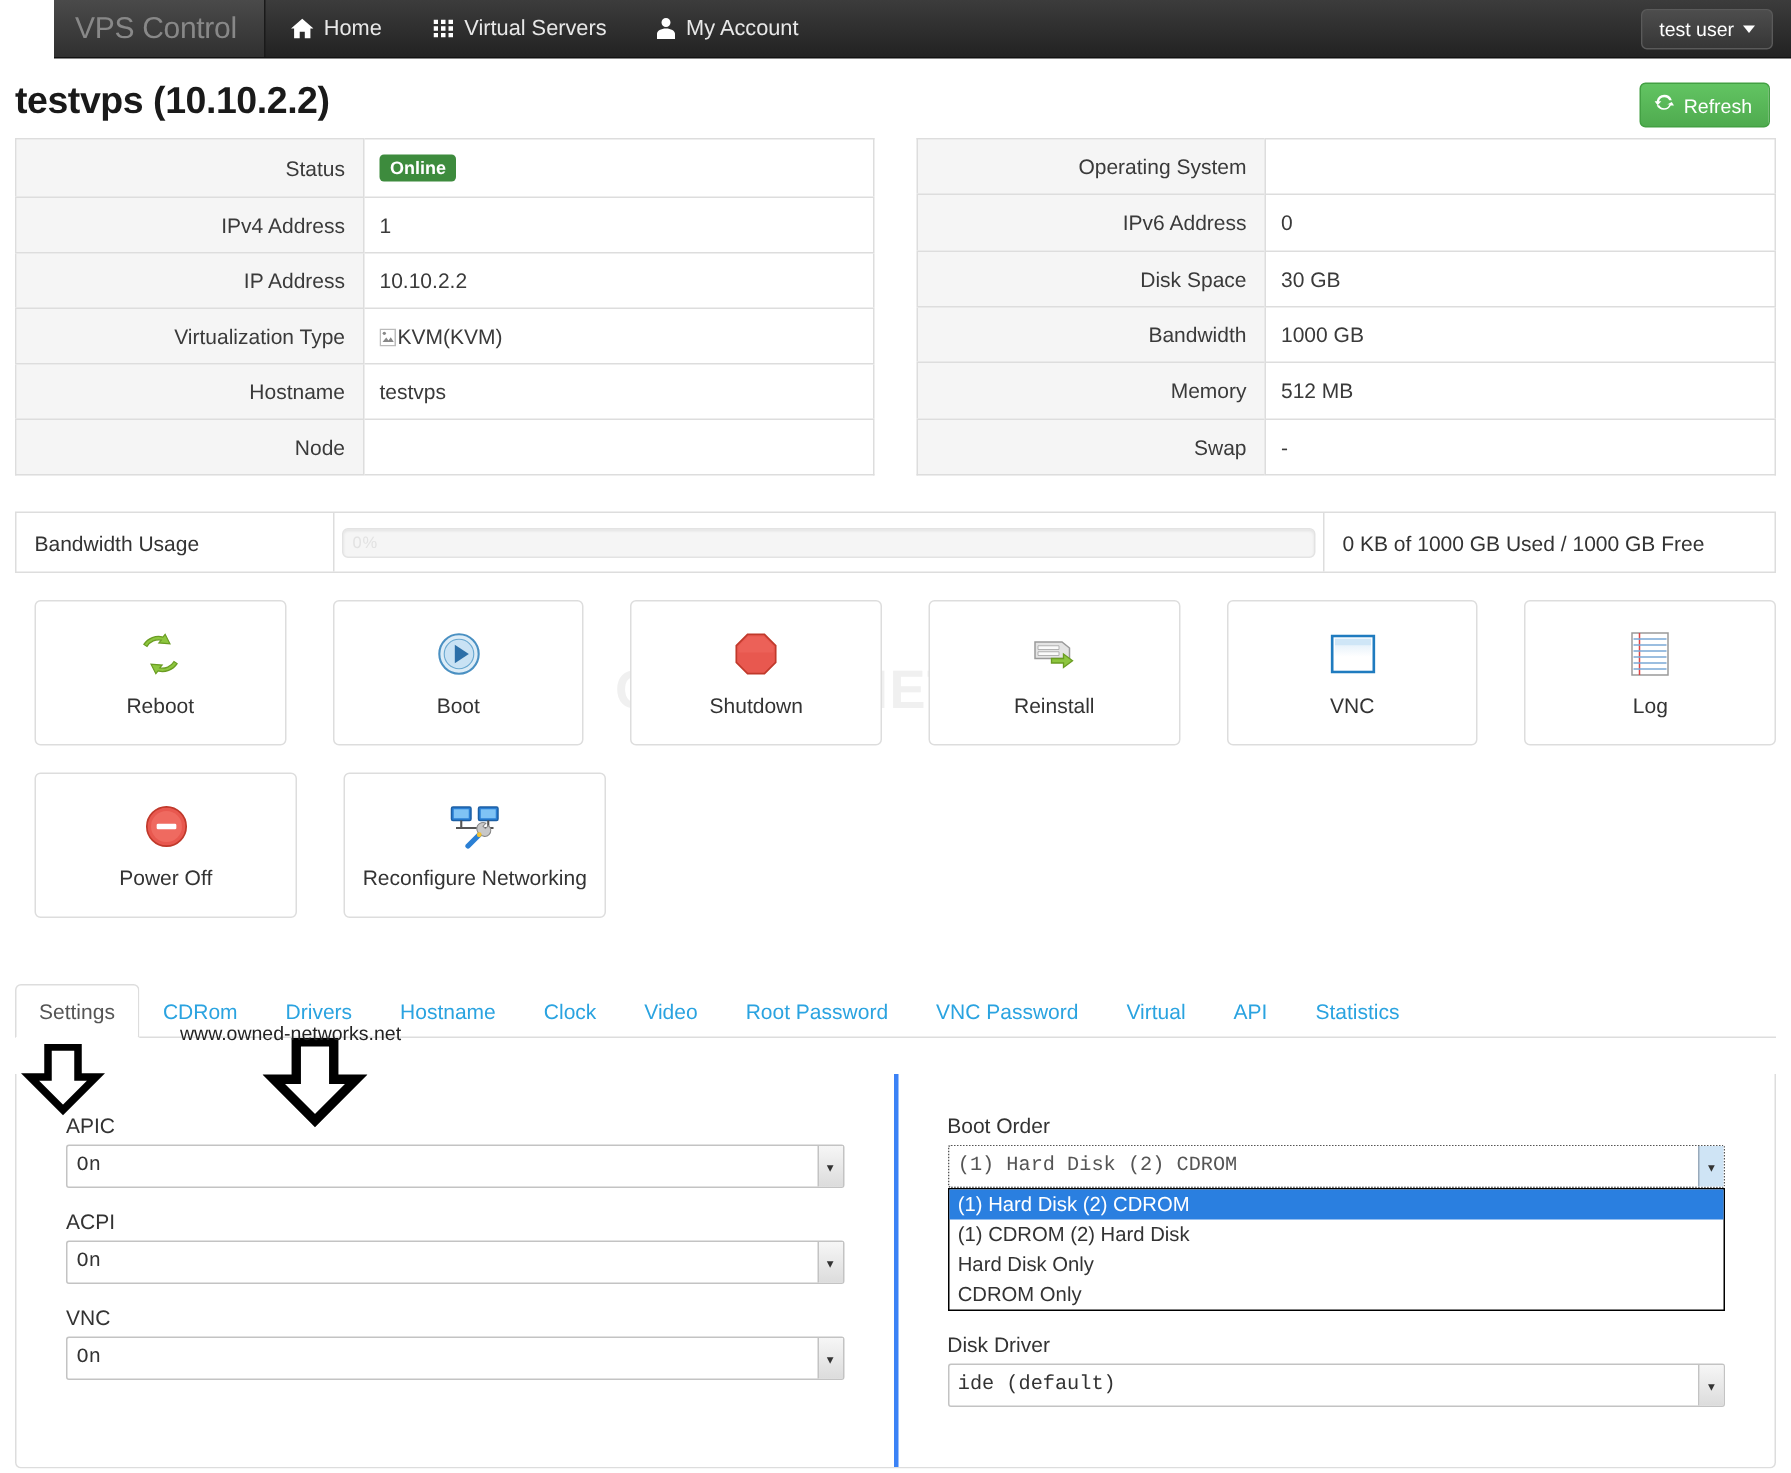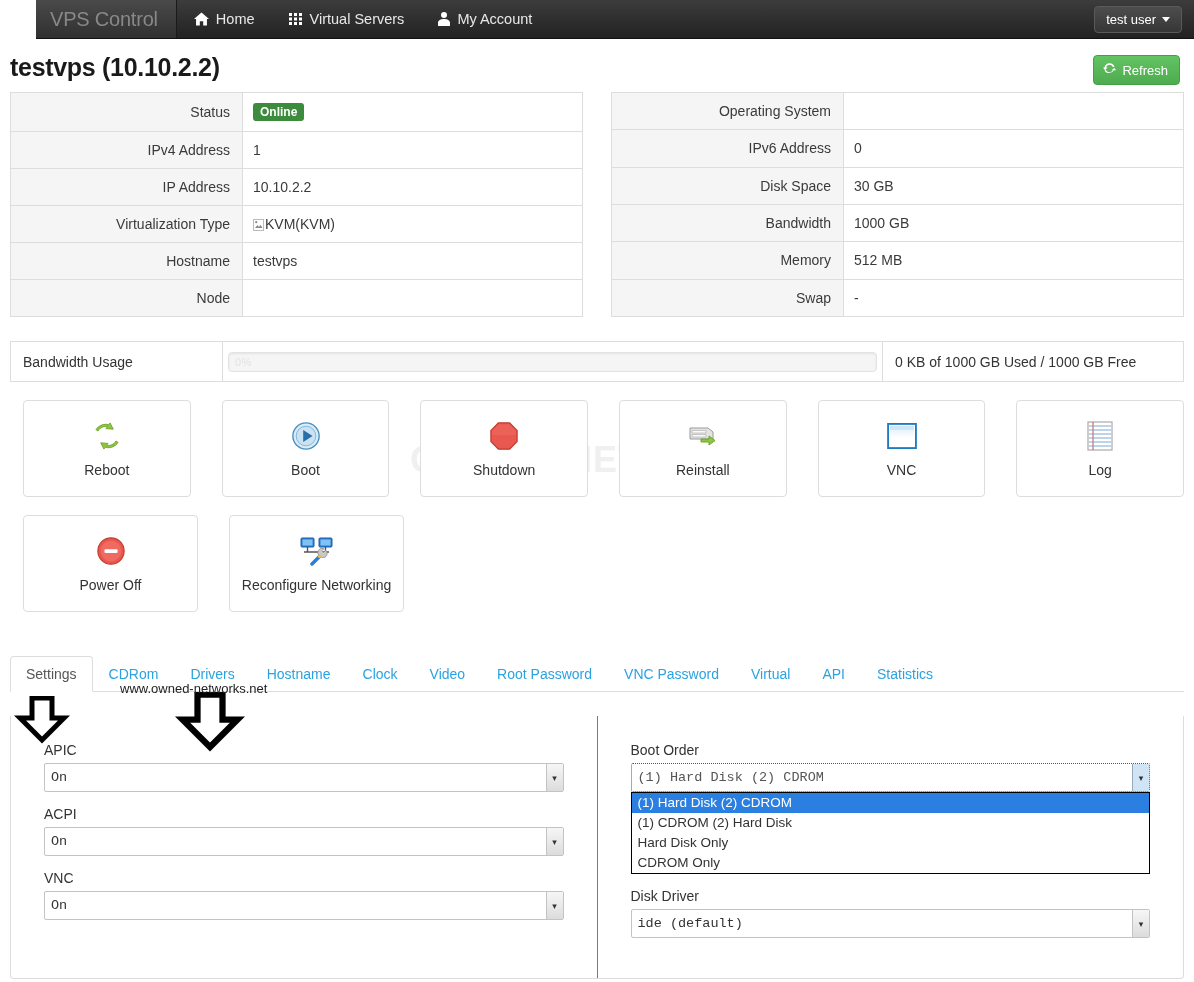--- a/index.html
+++ b/index.html
@@ -258,21 +258,21 @@
     margin-top: 24px;
     display: flex;
     min-height: 210px;
     position: relative;
     z-index: 1;
   }
   .panel-col {
     flex: 1;
     padding: 26px 33px;
   }
-  .panel-col + .panel-col { border-left: 1px solid #3b82f6; }
+  .panel-col + .panel-col { border-left: 3px solid #3b82f6; }
   .field { margin-bottom: 14px; position: relative; }
   .field-label {
     display: block;
     font-size: 14px;
     color: #333;
     margin-bottom: 5px;
   }
   select.form-select {
     width: 100%;
     height: 29px;

